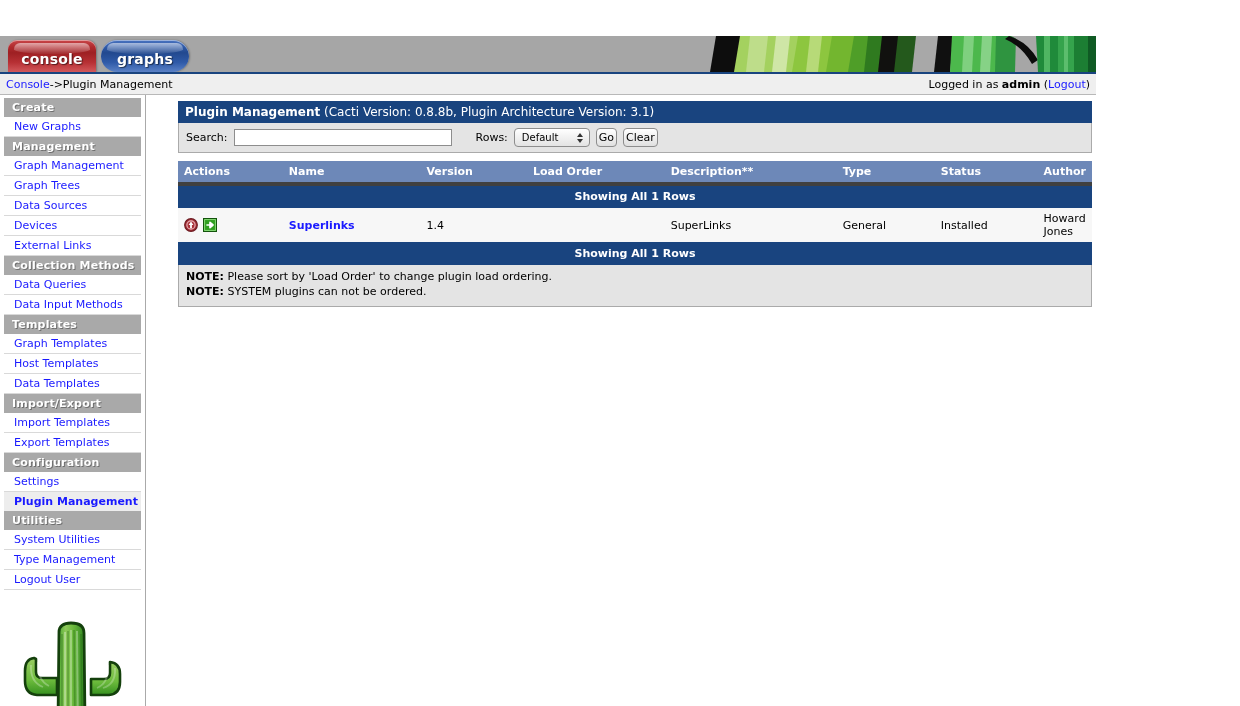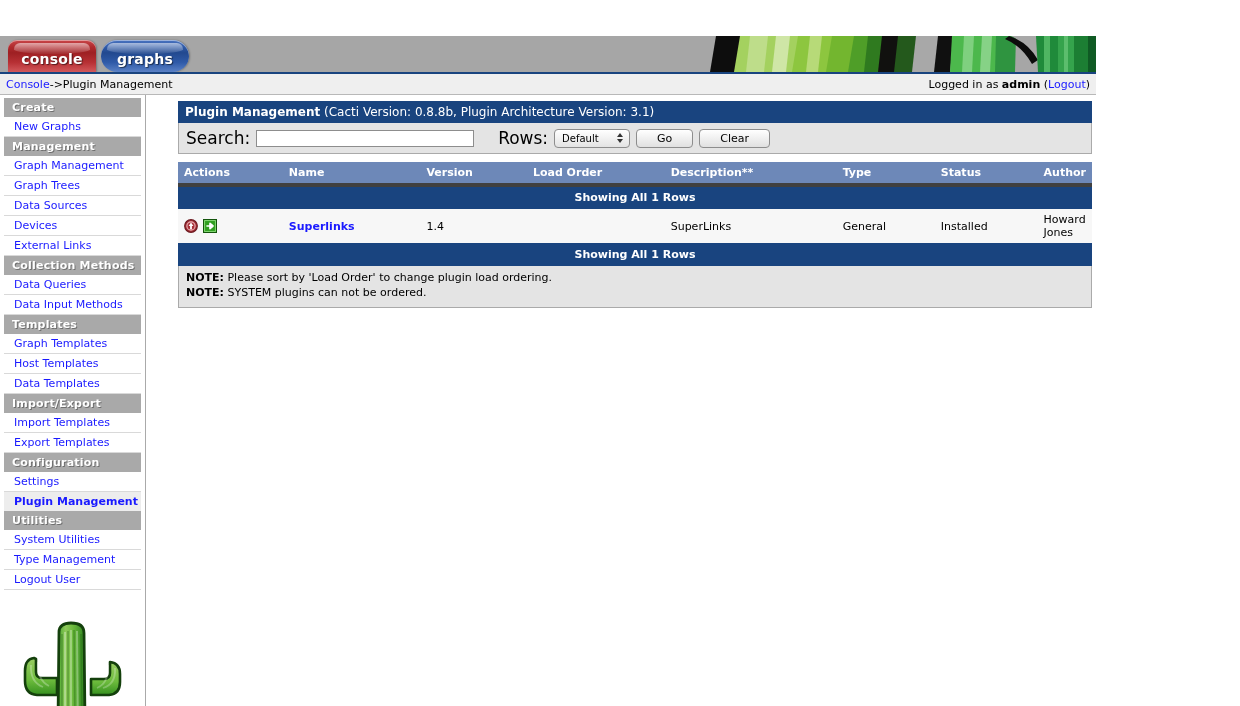--- a/index.html
+++ b/index.html
@@ -167,21 +167,21 @@
     border-left: 1px solid #aaa;
     border-right: 1px solid #aaa;
     border-bottom: 1px solid #aaa;
     padding: 5px 7px;
     display: flex;
     align-items: center;
     gap: 6px;
     font-size: 11px;
     box-sizing: border-box;
   }
-  .toolbar label { font-size: 17px; color: #000; }
+  .toolbar label { font-size: 11px; color: #000; }
   .search-input {
     width: 218px;
     height: 17px;
     border: 1px solid #8d8d8d;
     background: #fff;
     font-size: 11px;
     padding: 0 3px;
     box-sizing: border-box;
     font-family: "DejaVu Sans", "Liberation Sans", sans-serif;
   }
@@ -210,21 +210,21 @@
     border-left:3px solid transparent;
     border-right:3px solid transparent;
   }
   .sel-arrows i.up { border-bottom: 4px solid #333; }
   .sel-arrows i.dn { border-top: 4px solid #333; }
   .btn {
     border: 1px solid #8d8d8d;
     border-radius: 4px;
     background: linear-gradient(to bottom,#ffffff,#e0e0e0);
     font-size: 11px;
-    padding: 2px 20px;
+    padding: 2px 2px;
     cursor: pointer;
     font-family: "DejaVu Sans", "Liberation Sans", sans-serif;
     color:#000;
   }
 
   
   .tbl {
     width: 100%;
     border-collapse: collapse;
     margin-top: 8px;

